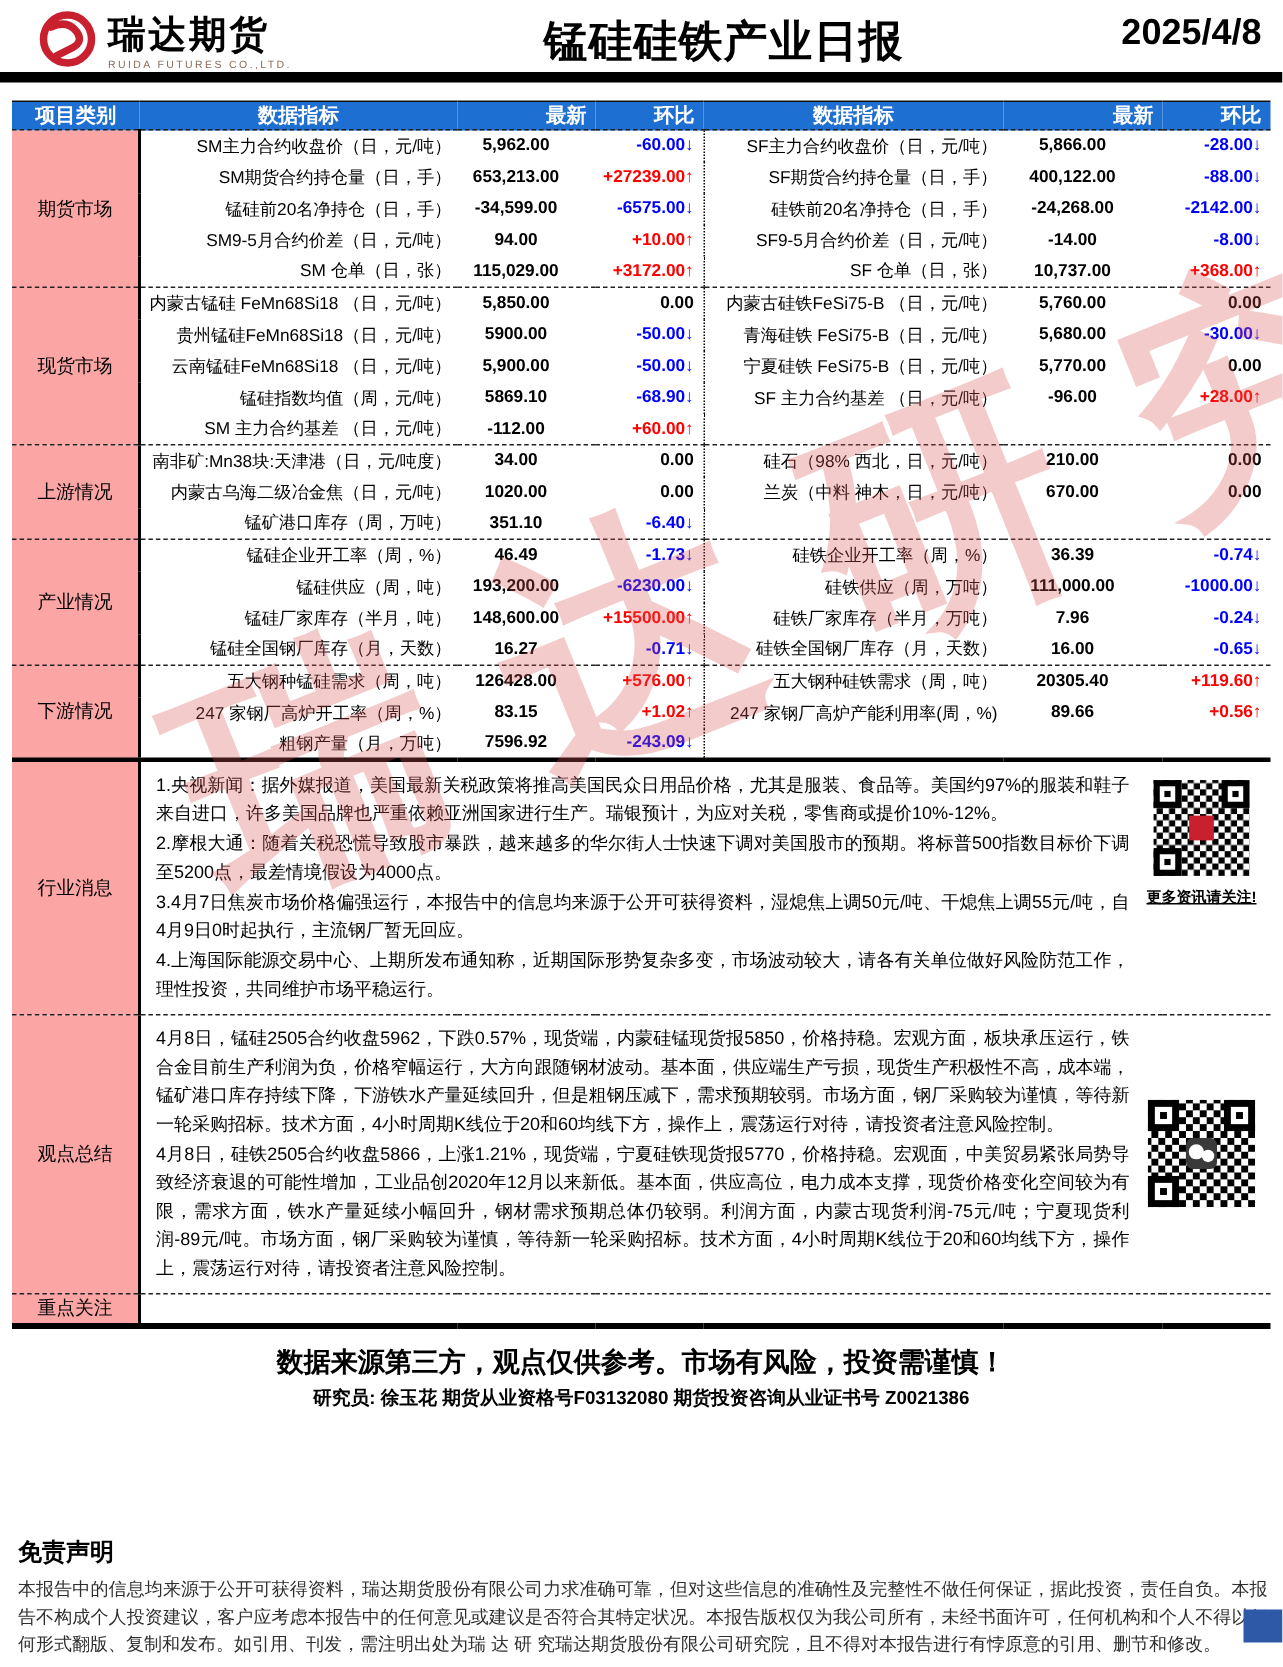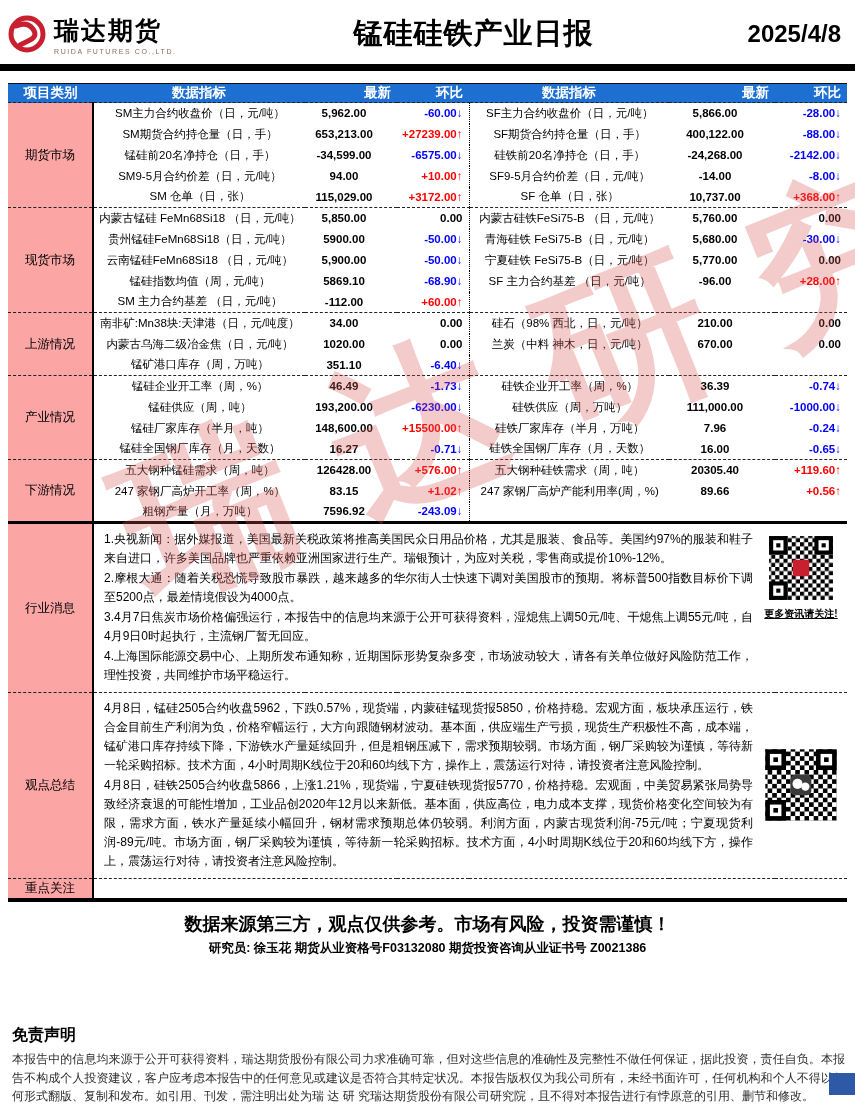--- a/index.html
+++ b/index.html
@@ -2,21 +2,21 @@
 <html style="--accent: #1e6fd2; --up: #ff0000; --down: #0000ff;"><head>
 <meta charset="utf-8">
 <style>
   * { box-sizing: border-box; margin: 0; padding: 0; }
   html,body { width:855px; }
   body {
     width:855px; height:1111px; margin:0; background:#fff; position:relative;
     font-family:"Liberation Sans","DejaVu Sans",sans-serif; color:#000; overflow:hidden;
   }
   
-  .header { display:flex; align-items:center; padding:8px 14px 4px 6px; height:64px; }
+  .header { display:flex; padding:8px 14px 4px 24px; height:48px; }
   .logo-wrap { display:flex; align-items:center; gap:6px; width:250px; }
   .logo-text-block { display:flex; flex-direction:column; }
   .logo-cn { font-size:25px; font-weight:bold; letter-spacing:2px; }
   .logo-en { font-size:7px; letter-spacing:1.6px; color:#8a6d5a; margin-top:1px; }
   .report-title { flex:1; text-align:center; font-size:29px; font-weight:bold; letter-spacing:1px; }
   .report-date { width:150px; text-align:right; font-size:24px; font-weight:bold; }
   .header-bar { height:7px; background:#000; width:100%; }
   
   .table-wrap { padding:12px 8px 0 8px; position:relative; }
   table { border-collapse:collapse; width:839px; table-layout:fixed; border-bottom:4px solid #000; }
@@ -24,21 +24,21 @@
     background:var(--accent,#1e6fd2); color:#fff; font-weight:bold; font-size:13.5px;
     height:16px; border-top:1px solid #111; padding:0 6px;
   }
   th.h-cat { text-align:center; }
   th.h-ind { text-align:center; }
   th.h-num { text-align:right; }
   tbody td { font-size:11.5px; height:21px; padding:0 4px; vertical-align:middle; }
   td.cat {
     text-align:center; font-size:12.5px; border-right:2.5px solid #000; background:#fca5a5;
   }
-  td.label { text-align:center; padding-left:5px; white-space:nowrap; overflow:hidden; }
+  td.label { text-align:right; padding-left:5px; white-space:nowrap; overflow:hidden; }
   td.val { text-align:center; font-weight:bold; padding-right:18px; white-space:nowrap; }
   td.chg { text-align:right; font-weight:bold; padding-right:6px; white-space:nowrap;margin-left:44px; }
   td.rsep { border-left:1.5px dotted #000; }
   tr.sec-first td { border-top:1.5px dashed #222; }
   .up { color:var(--up,#ff0000); }
   .down { color:var(--down,#0000ff); }
   .flat { color:#000; }
   
   tr.heavy td { border-top:3px solid #000; }
   tr.dashtop td { border-top:1.5px dashed #222; }

